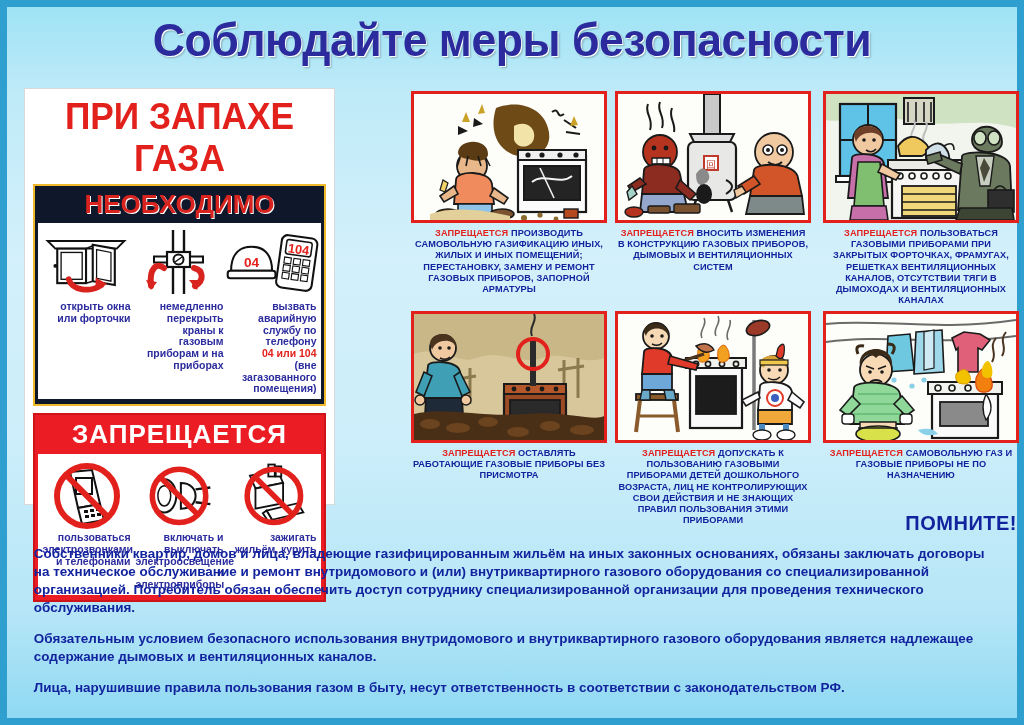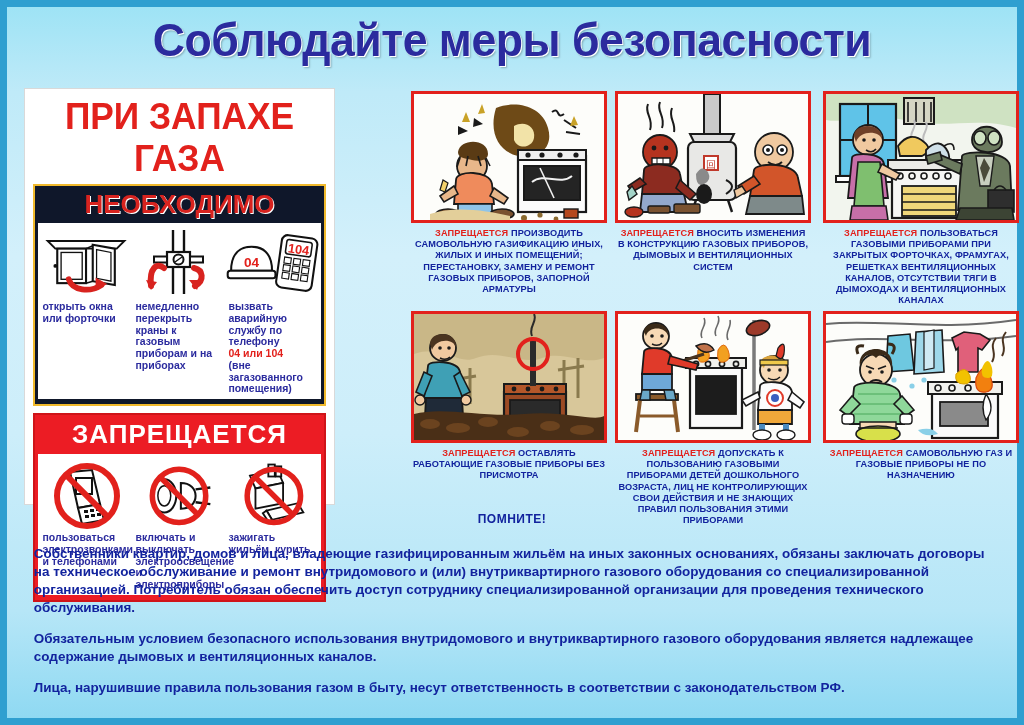--- a/index.html
+++ b/index.html
@@ -74,21 +74,21 @@
     padding: 2px 0 4px;
     letter-spacing: 1px;
   }
   .inner-white {
     background: #ffffff;
     padding: 4px 2px 4px;
     display: flex;
     justify-content: space-around;
     align-items: flex-start;
   }
-  .cell { width: 33%; text-align: left; }
+  .cell { width: 33%; text-align: right; }
   .cell .art { height: 72px; display:flex; align-items:center; justify-content:center; }
   .cell .cap {
     font-size: 10.5px; font-weight: bold; line-height: 1.12;
     color: #2b2b9e; padding: 2px 2px 0;
   }
   .cell .cap .red { color: #e2211c; }
 
   
   #grid {
     position: absolute; left: 404px; top: 84px;
@@ -112,22 +112,22 @@
     line-height: 1.22;
     color: #12239e;
     padding: 5px 1px 0;
     letter-spacing: 0.1px;
   }
   .card .cap .kw { color: #e2211c; }
 
   
   #remember {
     position: absolute; left: 0; top: 505px; width: 1010px;
-    text-align: center;
-    font-size: 12px; font-weight: bold; color: #12239e;
+    text-align: right;
+    font-size: 20px; font-weight: bold; color: #12239e;
     letter-spacing: 0.5px;
   }
   #bottom-text {
     position: absolute; left: 22px; top: 538px; width: 966px;
     color: #12239e;
   }
   #bottom-text p {
     font-size: 13.6px;
     font-weight: bold;
     line-height: 1.33;

